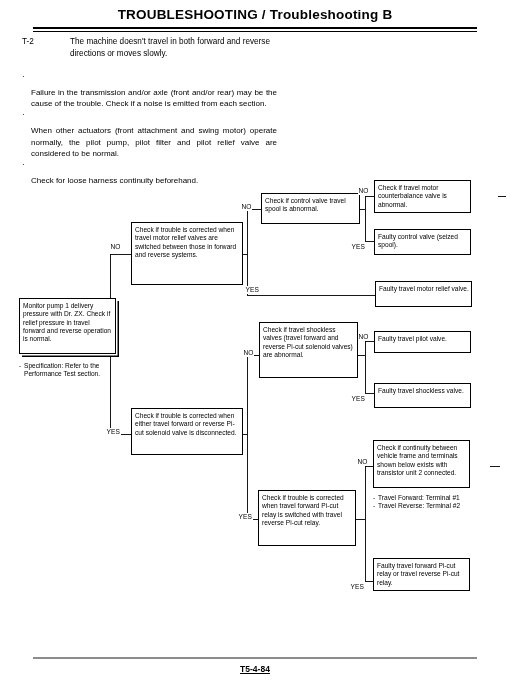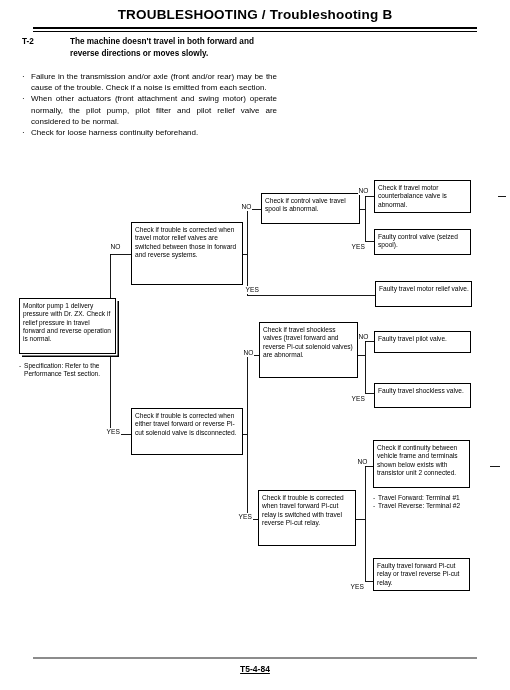--- a/index.html
+++ b/index.html
@@ -47,21 +47,21 @@
 
   
   .intro {
     position: absolute;
     left: 22px; top: 36px;
     width: 255px;
   }
   .intro-title {
     display: flex;
     font-size: 8.2px;
-    font-weight: bold;
+    font-weight: normal;
     line-height: 11.5px;
   }
   .intro-title-code {
     width: 20px;
     flex: 0 0 20px;
   }
   .intro-title-text {
     flex: 1 1 auto;
     margin-left: 28px;
   }
@@ -77,20 +77,21 @@
   .bullet-dot {
     flex: 0 0 9px;
     width: 9px;
     text-align: left;
     font-size: 8px;
     line-height: 11.2px;
   }
   .bullet-text {
     flex: 1 1 auto;
     text-align: justify;
+    margin-top: 16px;
   }
 
   
   .flow {
     position: absolute;
     left: 0; top: 0;
     width: 510px;
     height: 690px;
   }
   .flow svg {

